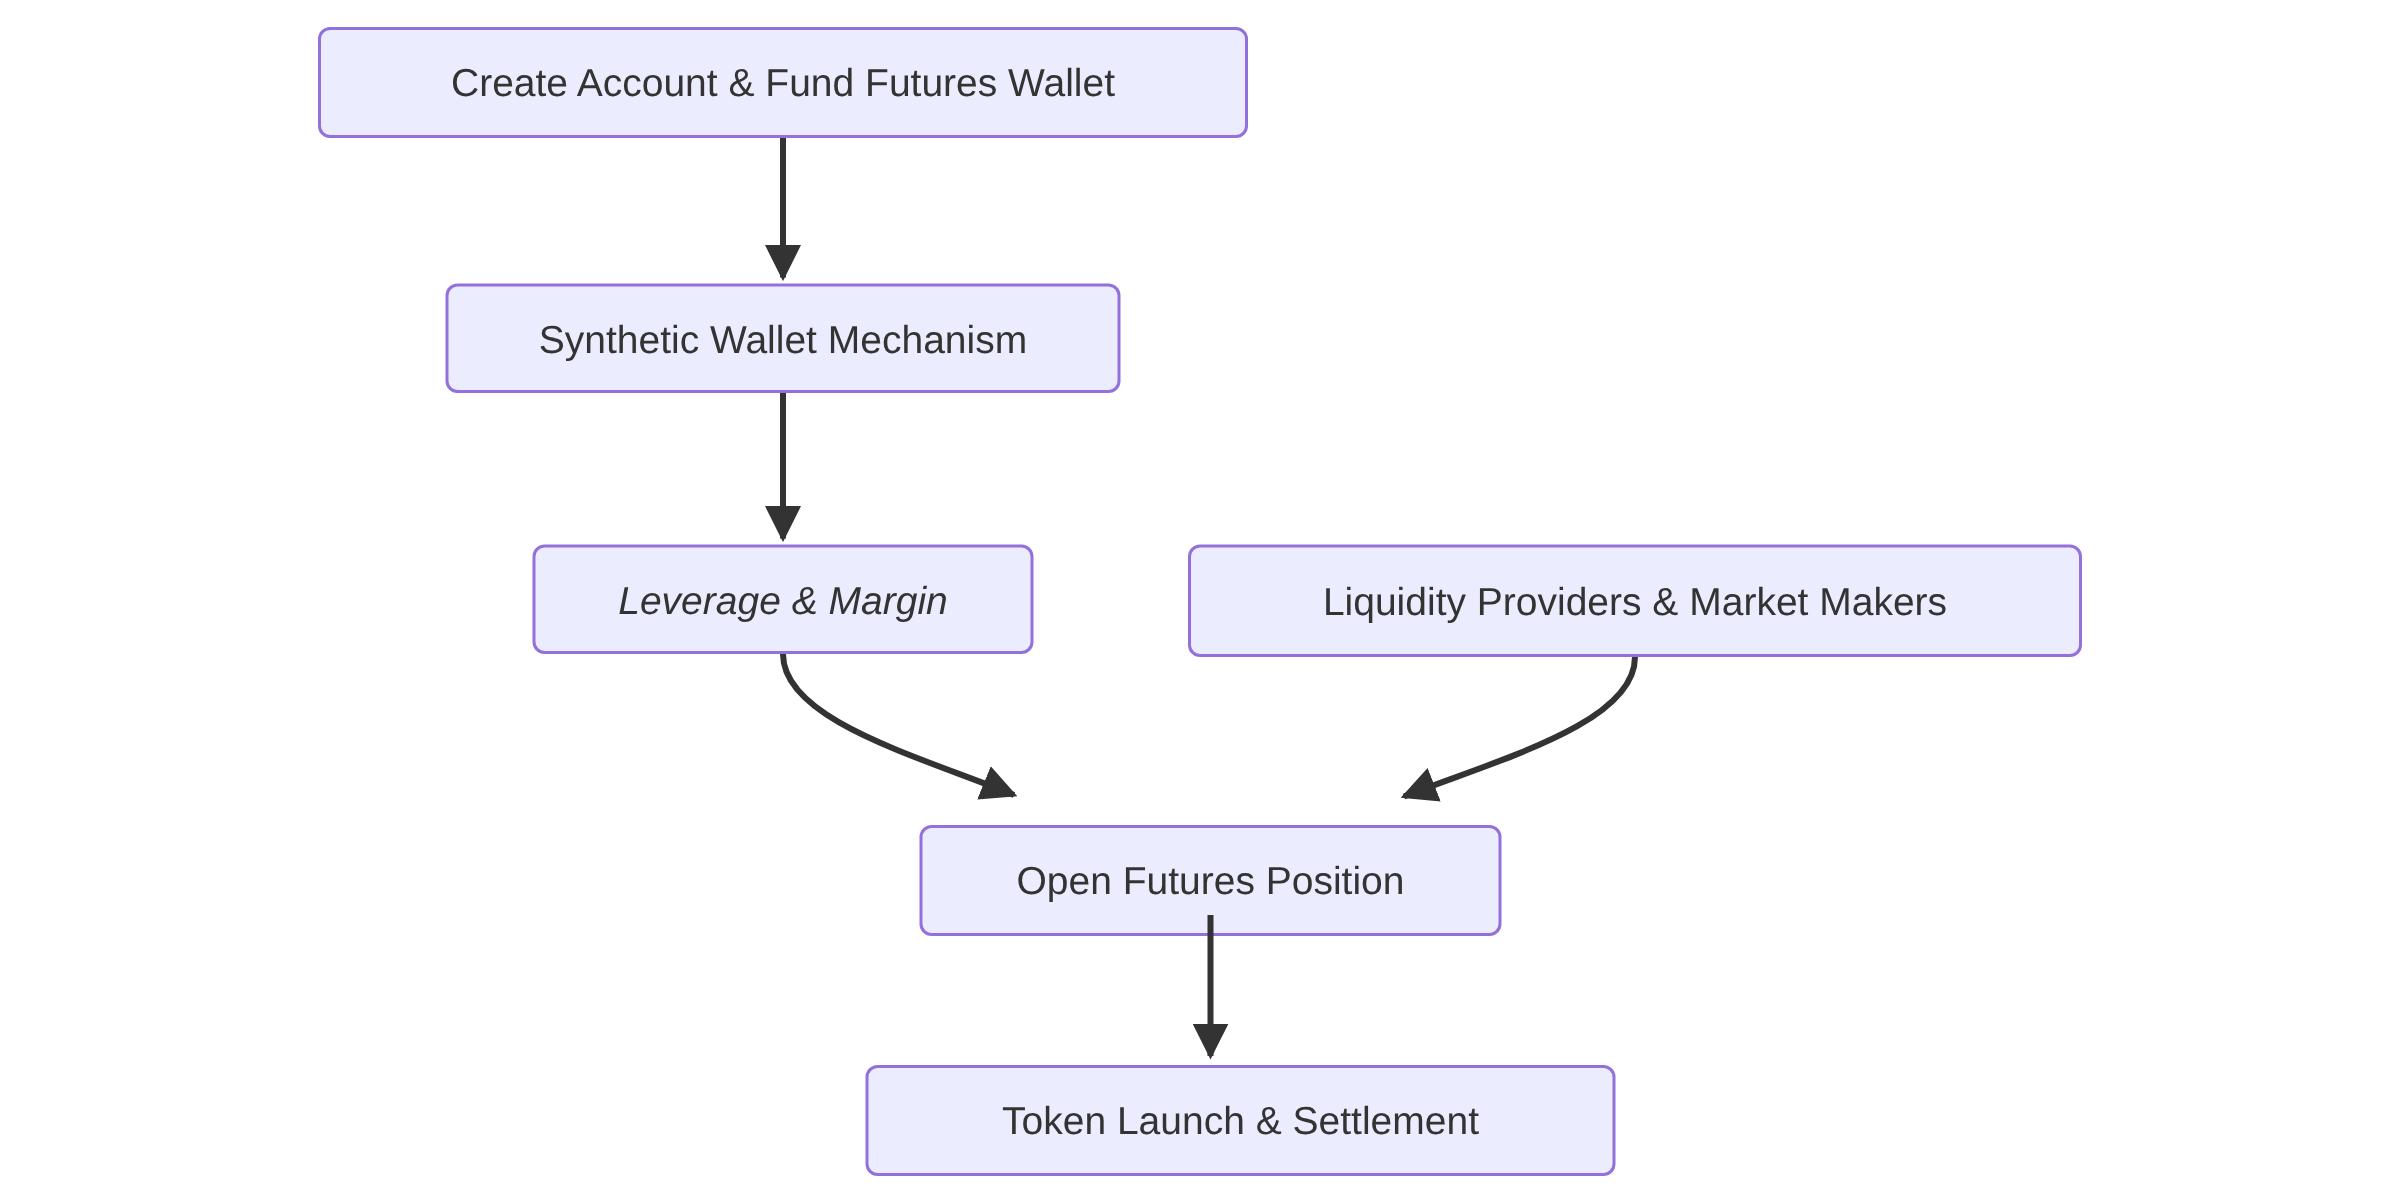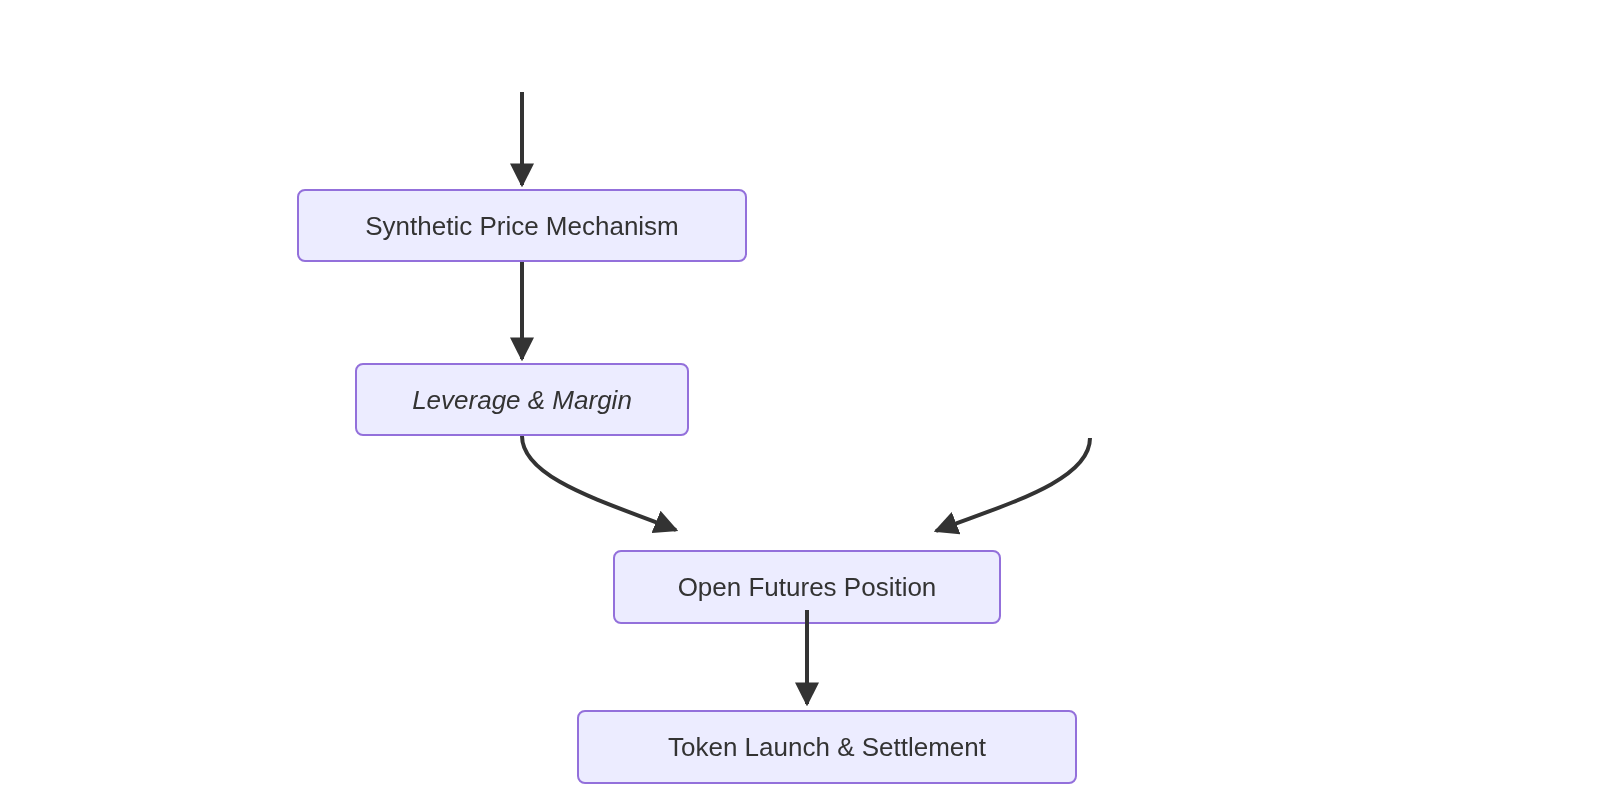--- a/index.html
+++ b/index.html
@@ -48,29 +48,35 @@
   #node-C { left: 355px; top: 363px; width: 334px; height: 73px; font-style: italic; }
   #node-D { left: 792px; top: 363px; width: 596px; height: 75px; }
   #node-E { left: 613px; top: 536px; width: 388px; height: 74px; margin-top: 14px; }
   #node-F { left: 577px; top: 710px; width: 500px; height: 74px; }
 </style>
 </head>
 <body>
 
 <div class="canvas">
 
+  <div class="node" id="node-A">
+    <span class="node-label">Create Account &amp; Fund Futures Wallet</span>
+  </div>
 
   <div class="node" id="node-B">
-    <span class="node-label">Synthetic Price Mechanism</span>
+    <span class="node-label">Synthetic Wallet Mechanism</span>
   </div>
 
   <div class="node" id="node-C">
     <span class="node-label">Leverage &amp; Margin</span>
   </div>
 
+  <div class="node" id="node-D">
+    <span class="node-label">Liquidity Providers &amp; Market Makers</span>
+  </div>
 
   <div class="node" id="node-E">
     <span class="node-label">Open Futures Position</span>
   </div>
 
   <div class="node" id="node-F">
     <span class="node-label">Token Launch &amp; Settlement</span>
   </div>
 
   <svg class="edges-layer" viewBox="0 0 1600 802" xmlns="http://www.w3.org/2000/svg">

